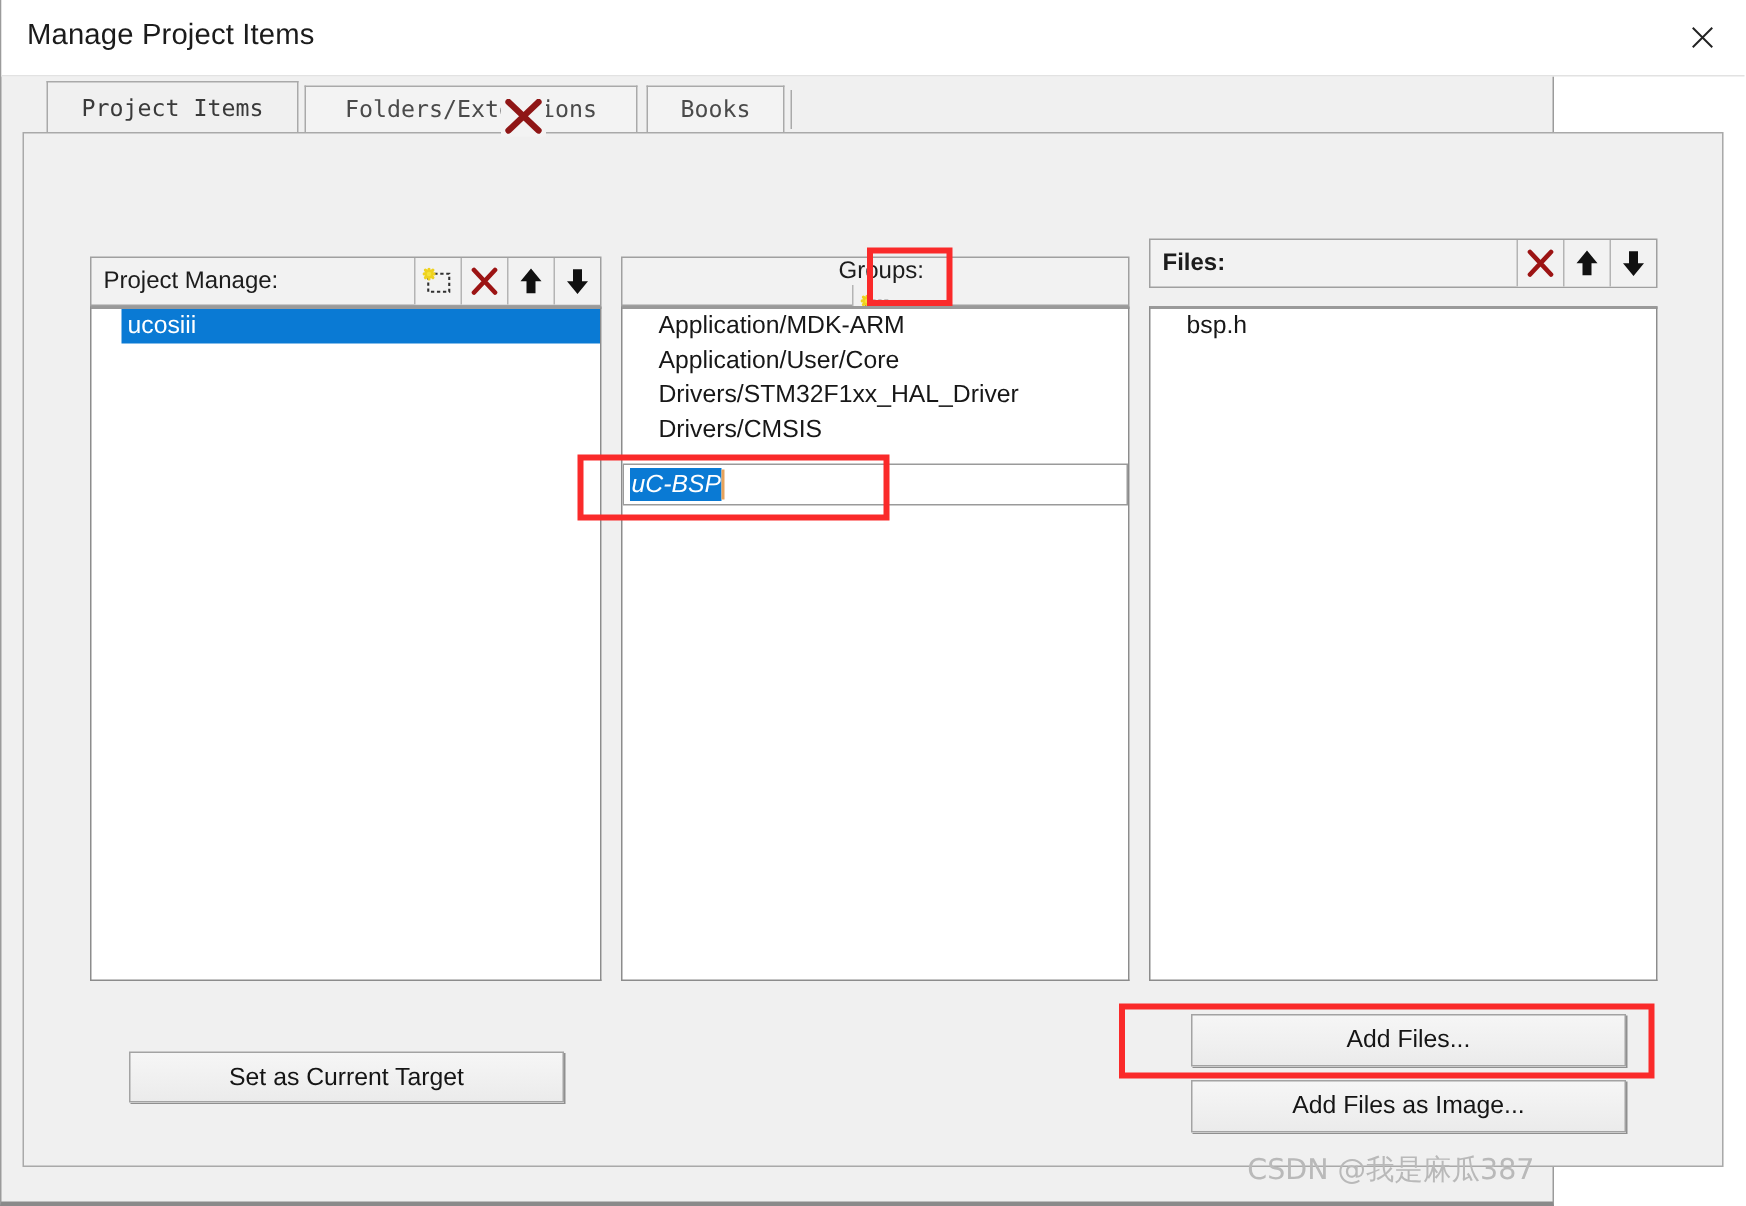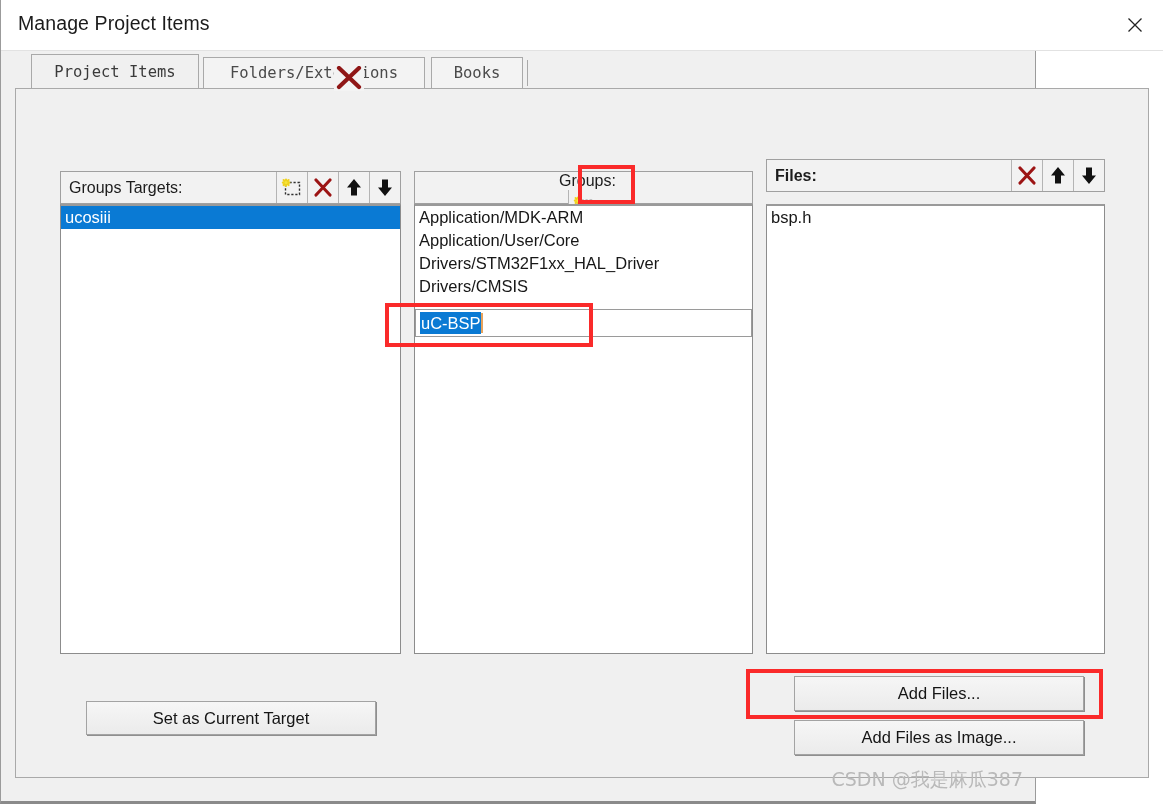--- a/index.html
+++ b/index.html
@@ -149,35 +149,37 @@
     overflow: hidden;
   }
   .list-item {
     font-size: 16.5px;
     color: #171717;
     padding: 0 4px;
     line-height: 23px;
     height: 23px;
     white-space: nowrap;
     overflow: hidden;
+    margin-left: 20px;
   }
   .list-item.selected {
     background: #0a7ad4;
     color: #ffffff;
   }
 
   
   .inline-edit {
     position: absolute;
     box-sizing: border-box;
     background: #ffffff;
     border: 1px solid #9a9a9a;
     display: flex;
     align-items: center;
     z-index: 6;
+    font-style: italic;
   }
   .inline-edit-text {
     font-size: 16.5px;
     line-height: 20px;
     background: #0a7ad4;
     color: #ffffff;
     margin-left: 4px;
     padding: 1px 0 1px 1px;
     white-space: nowrap;
   }
@@ -262,21 +264,21 @@
 
   <div class="x-overlay" style="left:333px; top:64px; width:30px; height:27px;">
     <svg width="26" height="24" viewBox="0 0 26 24" aria-hidden="true">
       <path d="M3 2 L23 21 M23 2 L3 21" stroke="#8f1616" stroke-width="4.2" stroke-linecap="round" fill="none"></path>
     </svg>
   </div>
 
   <div class="tab-panel">
 
     <div class="col-header" style="left:44px; top:82px; width:341px;">
-      <span class="col-header-label">Groups Targets:</span>
+      <span class="col-header-label">Project Manage:</span>
       <div class="tool-btn">
         <svg width="22" height="20" viewBox="0 0 22 20" aria-hidden="true">
           <rect x="4.5" y="4.5" width="14" height="12" fill="none" stroke="#303030" stroke-width="1.4" stroke-dasharray="2.2 1.8"></rect>
           <path d="M5 1.5 L5 8 M1.8 4.6 L8.4 4.6 M2.6 2.1 L7.6 7.1 M7.6 2.1 L2.6 7.1" stroke="#efd21e" stroke-width="2.1" stroke-linecap="round"></path>
           <circle cx="5" cy="4.6" r="1.5" fill="#f5e33a"></circle>
         </svg>
       </div>
       <div class="tool-btn">
         <svg width="20" height="19" viewBox="0 0 20 19" aria-hidden="true">
           <path d="M3 2 L17 17 M17 2 L3 17" stroke="#9c1414" stroke-width="3.1" stroke-linecap="round" fill="none"></path>

